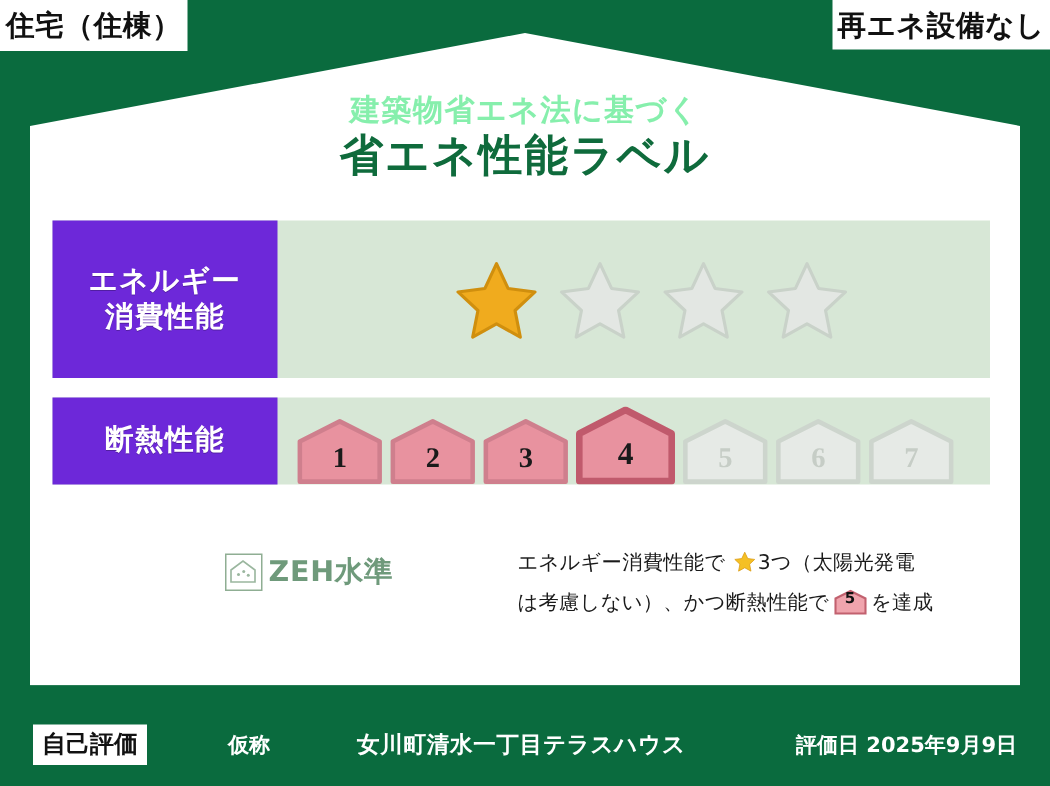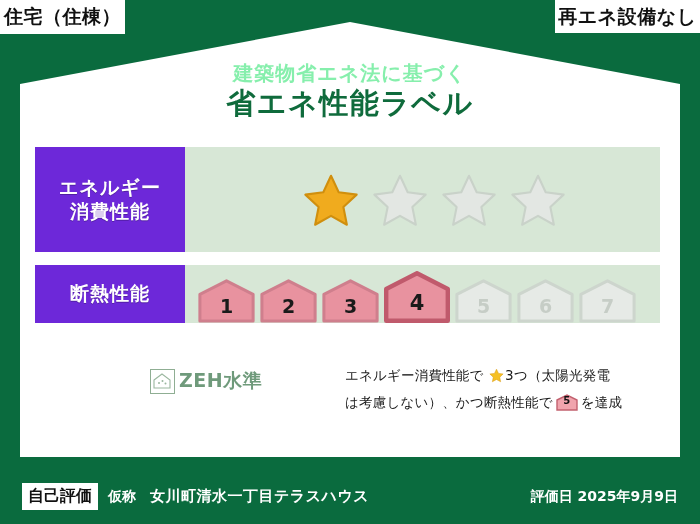--- a/index.html
+++ b/index.html
@@ -36,21 +36,21 @@
     color:#86efac;font-size:20px;font-weight:700;letter-spacing:1px;
   }
   #title-main{
     position:absolute;left:0;right:0;top:84px;text-align:center;
     color:#0f6b3c;font-size:29px;font-weight:700;letter-spacing:1.5px;
   }
 
   
   .row{position:absolute;left:35px;width:625px;display:flex;background:#d7e7d6;}
   #row-energy{top:147px;height:105px;}
-  #row-insul{top:265px;height:58px;}
+  #row-insul{top:265px;height:58px;font-family:Liberation Serif, serif;}
 
   .row-label{
     background:#6d28d9;color:#fff;font-weight:700;
     display:flex;flex-direction:column;align-items:center;justify-content:center;
     flex:0 0 150px;letter-spacing:1px;line-height:1.25;
     text-shadow:0 1px 0 rgba(0,0,0,.25);
   }
   #row-energy .row-label{font-size:19px;}
   #row-insul  .row-label{font-size:19px;}
   .row-body{flex:1;display:flex;align-items:center;}
@@ -83,21 +83,21 @@
   #zeh-desc{flex:1;font-size:13.5px;line-height:1.75;color:#1a1a1a;
             letter-spacing:.2px;padding-top:2px;}
   .inline-star{display:inline-block;vertical-align:-3px;margin:0 1px;}
   .inline-house{display:inline-block;vertical-align:-4px;position:relative;
                 width:22px;height:17px;margin:0 3px;}
   .inline-house .n{position:absolute;left:0;right:0;bottom:1px;text-align:center;
                    font-size:10px;font-weight:700;color:#111;z-index:2;}
 
   
   #bottom{position:absolute;left:0;right:0;bottom:0;height:55px;
-          display:flex;align-items:center;color:#fff;}
+          display:flex;align-items:center;color:#fff;gap:44px;}
   #assess-badge{margin-left:22px;background:#fff;color:#111;font-weight:700;
                 font-size:16px;padding:3px 6px;white-space:nowrap;}
   #bldg-kind{margin-left:10px;font-size:14px;font-weight:600;}
   #bldg-name{margin-left:14px;font-size:15px;font-weight:600;letter-spacing:.5px;}
   #eval-date{margin-left:auto;margin-right:22px;font-size:14px;font-weight:600;}
 </style>
 </head>
 <body>
 
 <div id="root">

